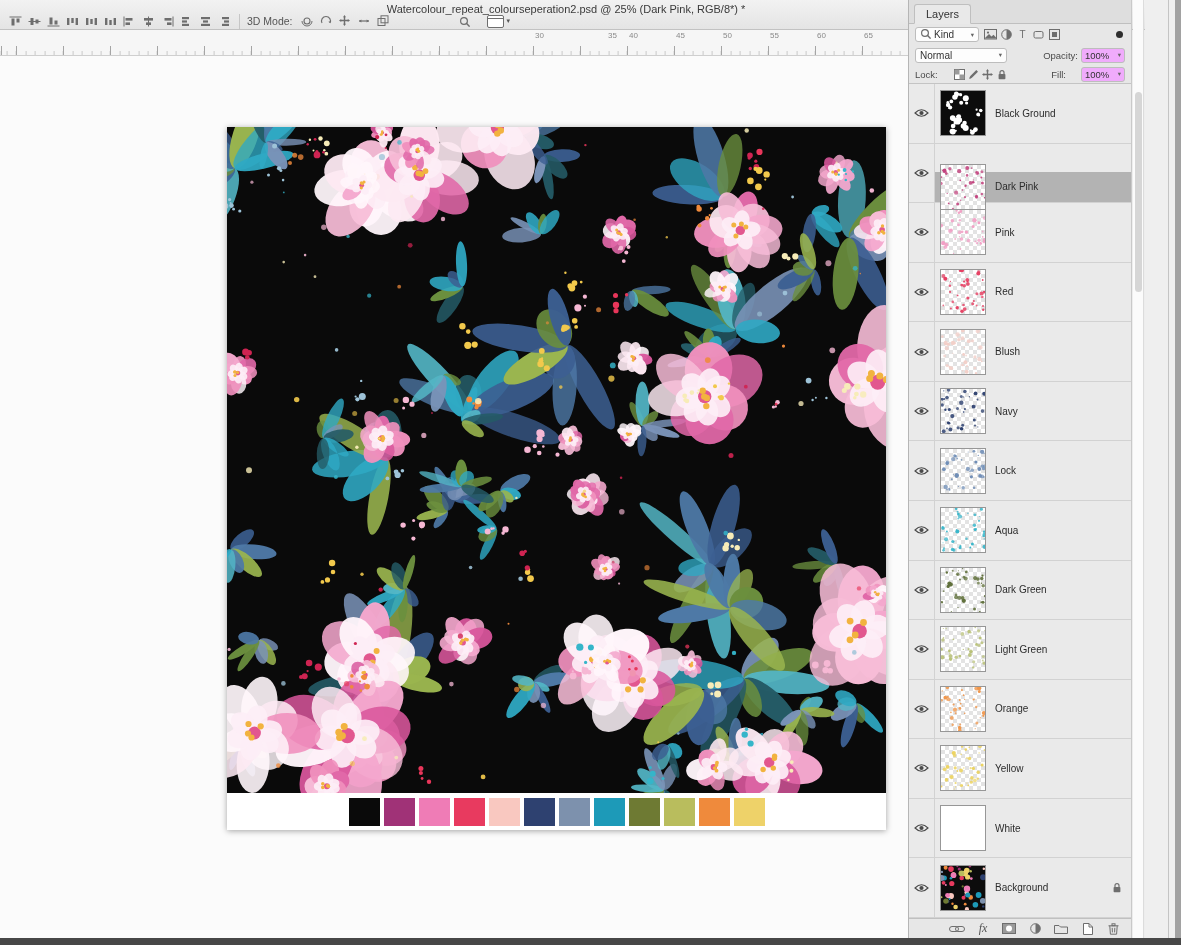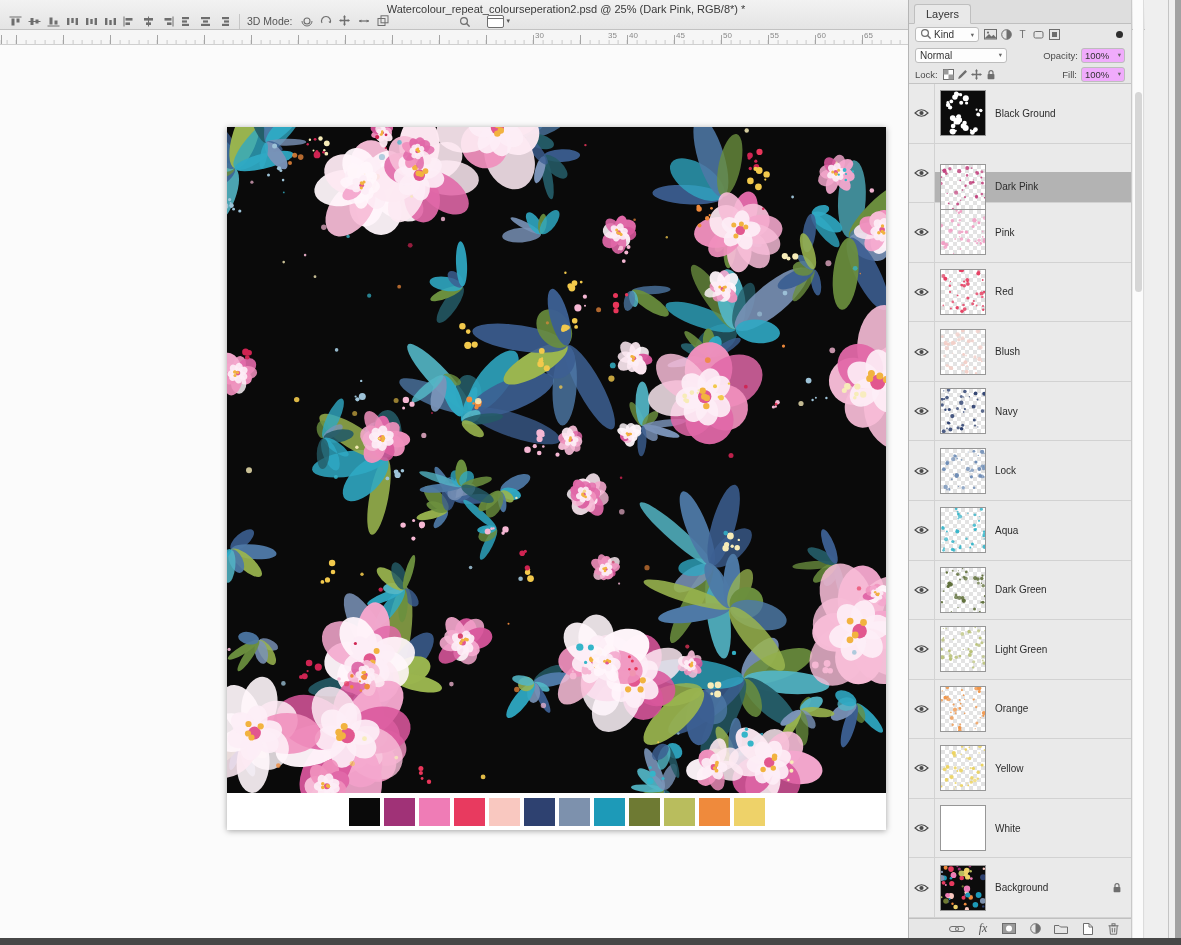--- a/index.html
+++ b/index.html
@@ -15,21 +15,21 @@
   .tool-strip{position:absolute;left:6px;top:13px;height:16px;display:flex;align-items:center;}
   .igroup{display:flex;align-items:center;}
   .tbtn{width:19px;height:16px;display:inline-flex;align-items:center;justify-content:center;border-radius:2px;}
   .tbtn svg{display:block;}
   .sep{width:1px;height:15px;background:#c6c6c6;margin:0 5px;}
   .mode-label{font-size:10.5px;color:#555;margin:0 5px 0 2px;white-space:nowrap;}
   .gap60{width:62px;}
   .combo-arrow{font-size:7px;color:#555;margin-left:2px;}
 
   
-  .ruler{position:absolute;left:0;top:30px;width:908px;height:15px;background:#f6f6f6;
+  .ruler{position:absolute;left:0;top:30px;width:908px;height:26px;background:#f6f6f6;
     border-bottom:1px solid #cfcfcf;z-index:4;}
   .ticks-minor{position:absolute;left:0;bottom:0;width:100%;height:4px;
     background-image:repeating-linear-gradient(90deg,#c9c9c9 0 1px,transparent 1px 9.4px);
     background-position:6.6px 0;}
   .ticks-major{position:absolute;left:0;bottom:0;width:100%;height:9px;
     background-image:repeating-linear-gradient(90deg,#a5a5a5 0 1px,transparent 1px 47px);
     background-position:16px 0;}
   .rnum{position:absolute;top:1px;font-size:8px;color:#8a8a8a;}
 
   
@@ -43,21 +43,21 @@
 
   
   .layers-panel{position:absolute;left:908px;top:0;width:224px;height:938px;background:#e7e7e7;
     border-left:1px solid #b5b5b5;border-right:1px solid #c9c9c9;z-index:6;}
   .tab-row{height:24px;background:#dedede;border-bottom:1px solid #bfbfbf;position:relative;}
   .tab{position:absolute;left:5px;top:4px;height:20px;padding:0 11px;background:#e9e9e9;
     border:1px solid #bfbfbf;border-bottom:1px solid #e9e9e9;border-radius:3px 3px 0 0;
     font-size:11px;color:#333;display:flex;align-items:center;}
   .filter-row{height:21px;display:flex;align-items:center;padding:0 6px;gap:3px;}
   .blend-row{height:20px;display:flex;align-items:center;padding:0 6px;}
-  .lock-row{height:19px;display:flex;align-items:center;padding:0 6px;border-bottom:1px solid #c4c4c4;gap:1px;}
+  .lock-row{height:19px;display:flex;align-items:center;padding:0 6px;border-bottom:1px solid #c4c4c4;gap:12px;}
   .combo{display:inline-flex;align-items:center;background:#fdfdfd;border:1px solid #bdbdbd;
     border-radius:3px;height:15px;padding:0 4px;font-size:10px;color:#333;gap:3px;}
   .combo .arr{font-size:6.5px;color:#666;margin-left:auto;}
   .kind-combo{width:64px;}
   .blend-combo{width:92px;}
   .val-box{display:inline-flex;align-items:center;background:#f0abfc;border:1px solid #bdbdbd;
     border-radius:3px;height:15px;padding:0 3px;font-size:9.5px;color:#333;width:44px;}
   .val-box .arr{font-size:6.5px;color:#666;margin-left:auto;}
   .mini-label{font-size:9.5px;color:#4a4a4a;margin:0 3px;}
   .push{margin-left:auto;}

